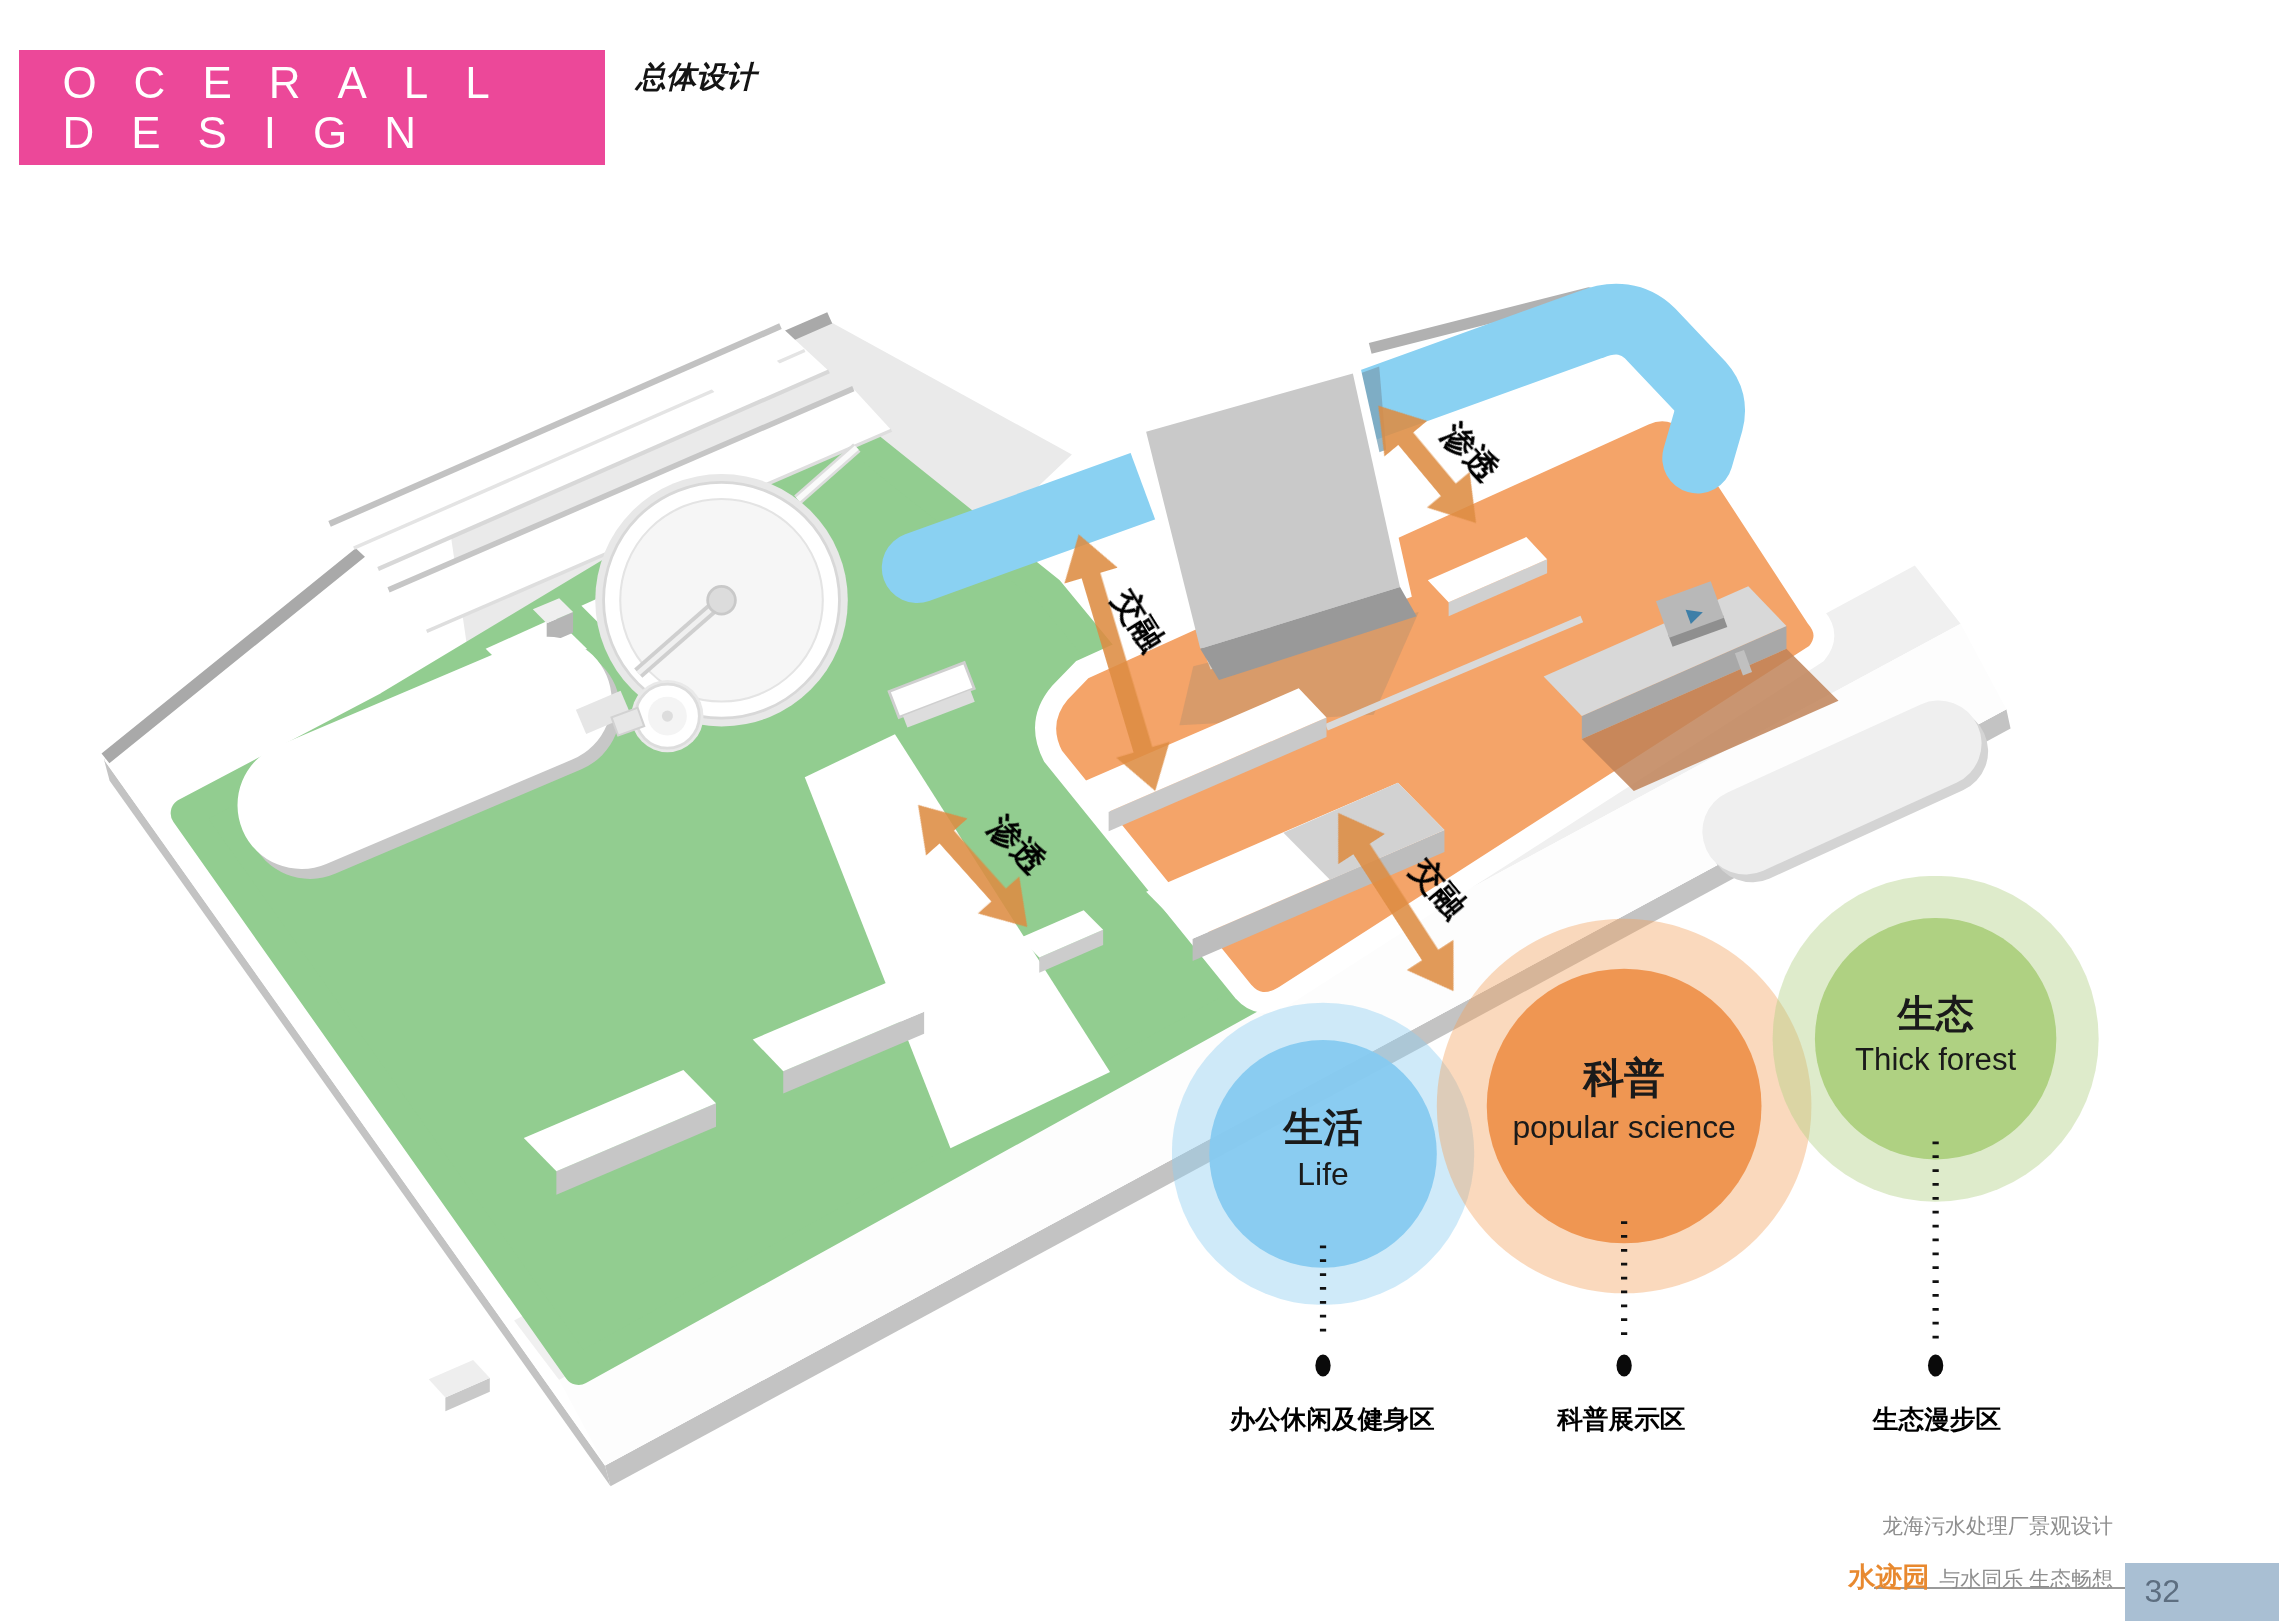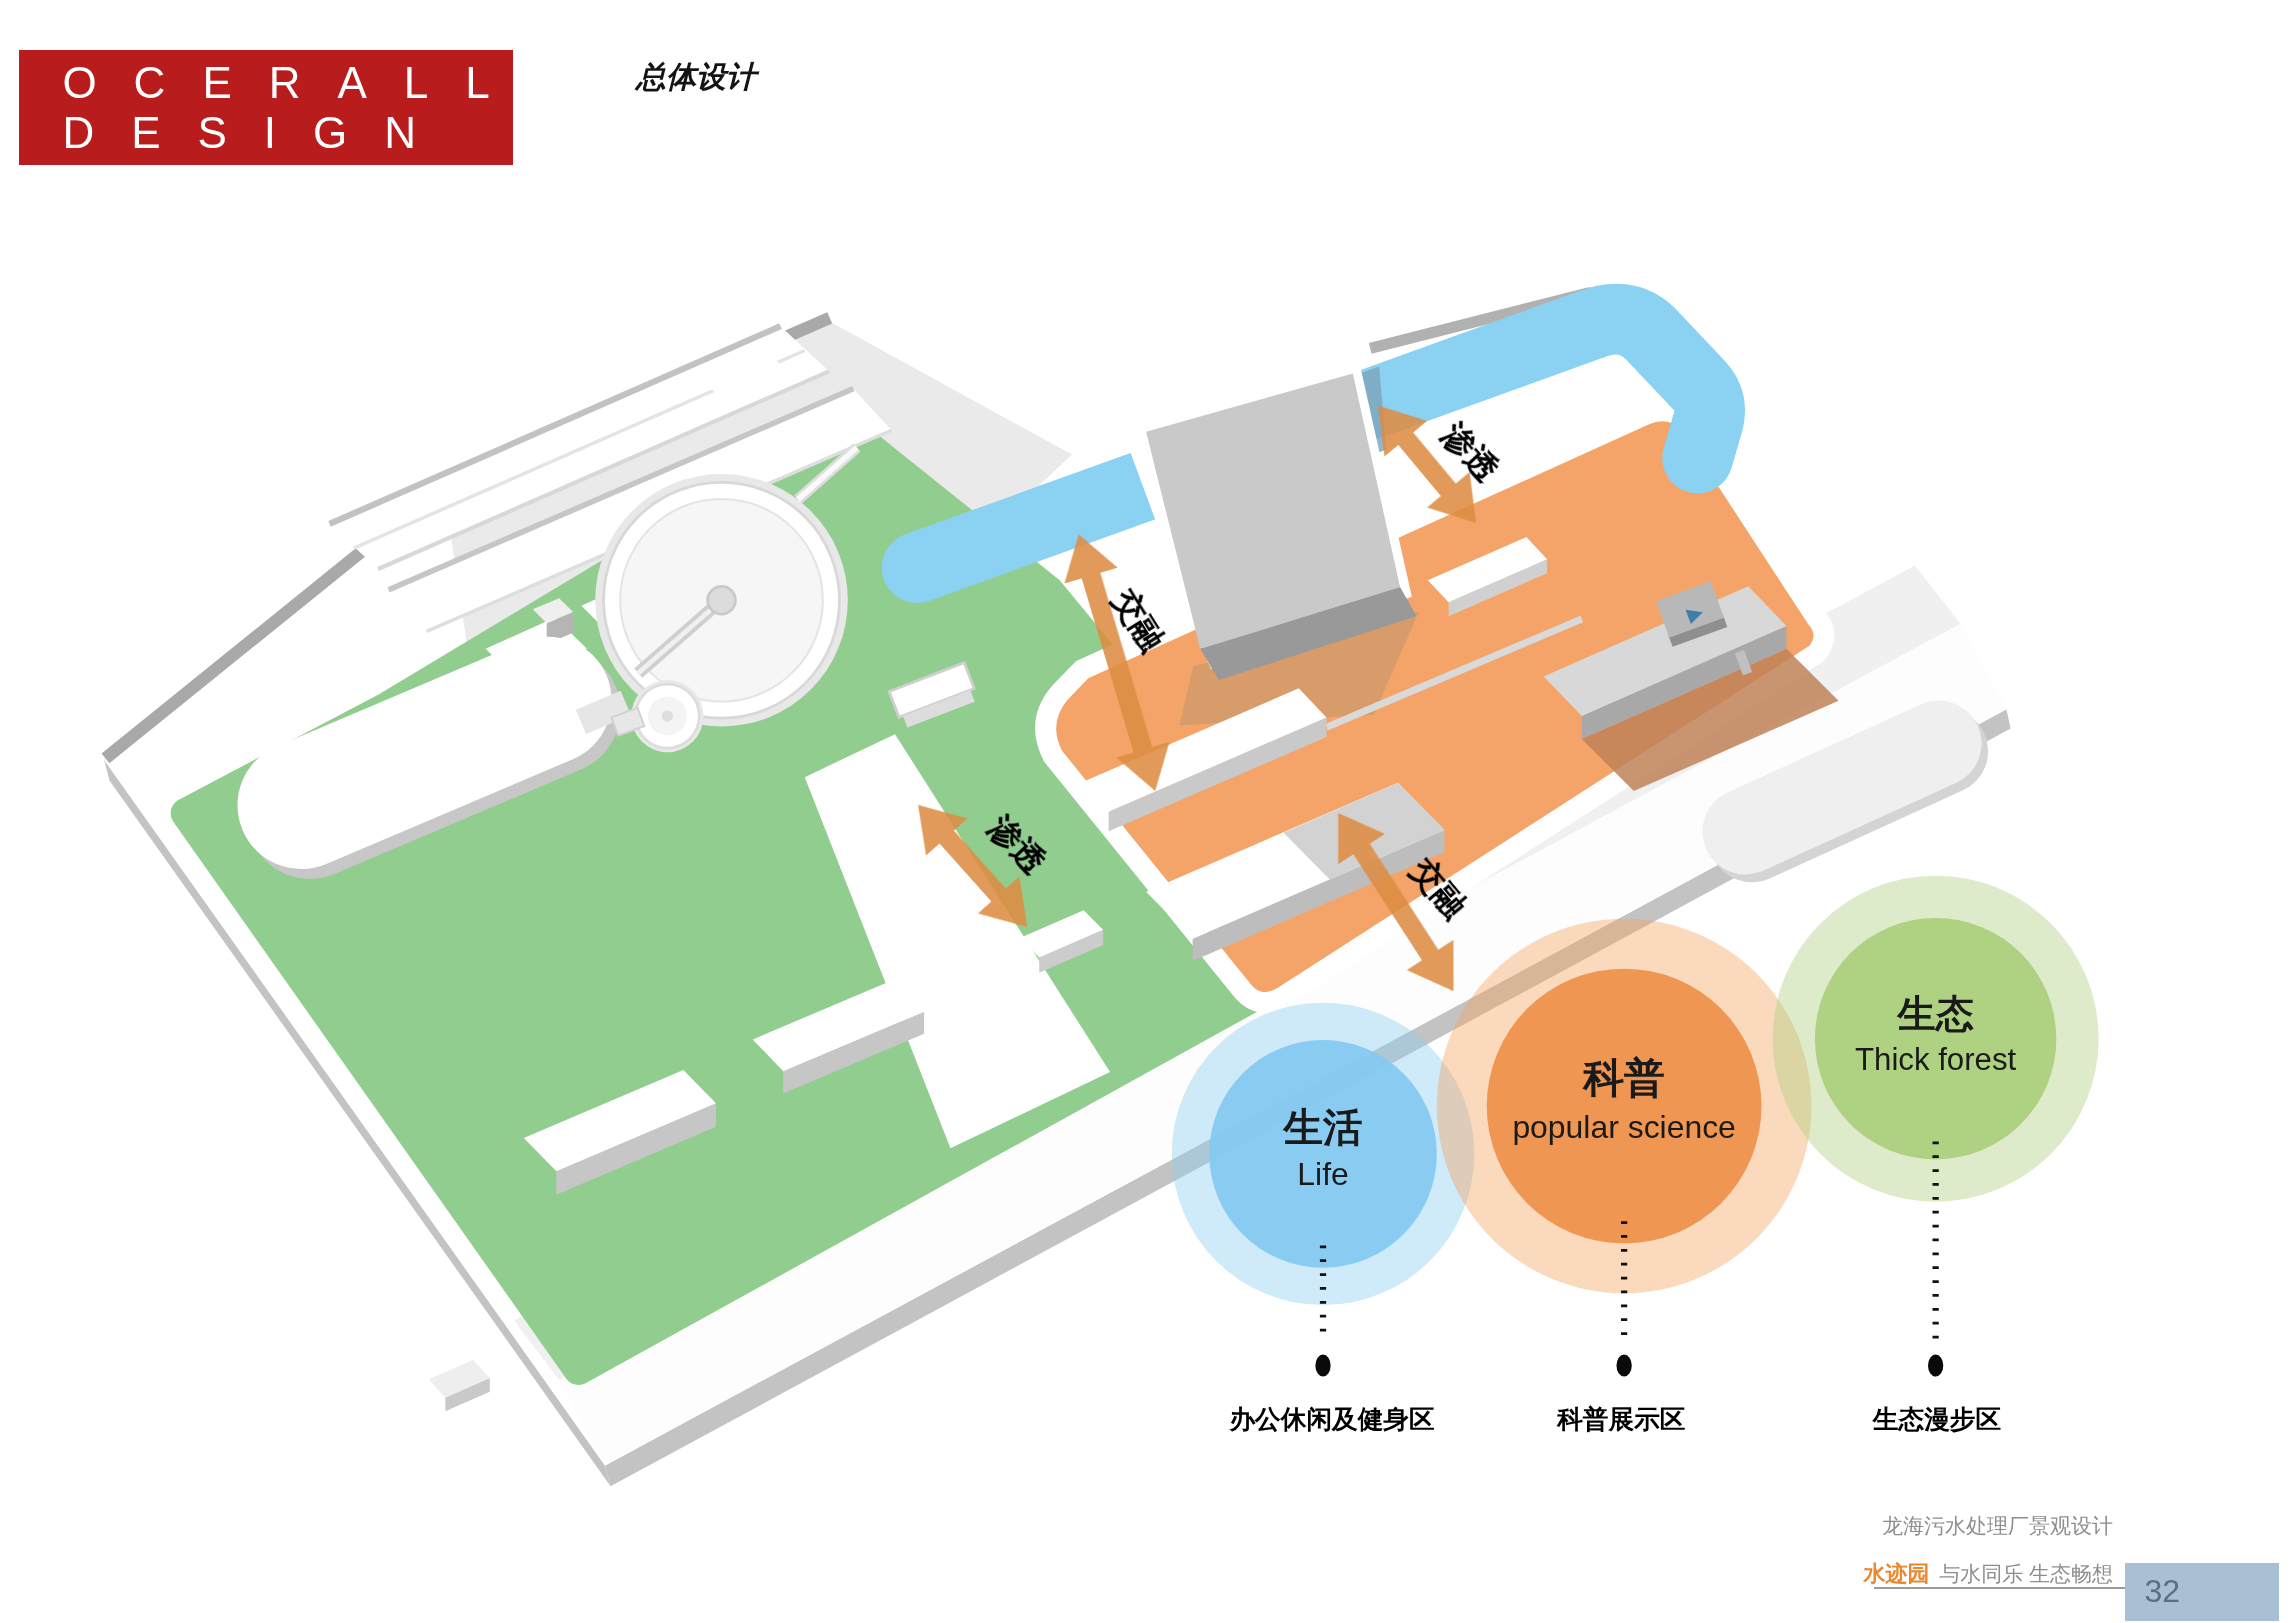--- a/index.html
+++ b/index.html
@@ -5,37 +5,37 @@
   html,body{margin:0;padding:0;background:#ffffff;}
   body{
     position:relative;
     width:2295px;height:1623px;
     font-family:"Liberation Sans","DejaVu Sans",sans-serif;
     overflow:hidden;
   }
   .abs{position:absolute;}
   
   #logo-box{
-    left:19.4px;top:50px;width:494px;height:115px;
-    background:#b91c1c;color:#ffffff;
+    left:19.4px;top:50px;width:586px;height:115px;
+    background:#ec4899;color:#ffffff;
     padding-left:43px;box-sizing:border-box;
   }
   #logo-box .logo-line{
     font-size:44px;line-height:50px;letter-spacing:37px;
     font-weight:400;white-space:nowrap;
   }
   #logo-box .logo-line:first-child{margin-top:8.3px;}
   #title-block{left:636px;top:46px;}
   #title-en{font-size:30px;color:#3f3f3f;letter-spacing:0.7px;white-space:nowrap;}
   #title-cn{font-size:30px;color:#141414;font-weight:600;margin-top:11px;font-style:italic;}
   #title-section{font-size:30px;color:#141414;font-weight:600;margin-top:8.3px;}
   
   #footer-line{left:1874px;top:1587px;width:251px;height:2.1px;background:#9a9a9a;}
   #footer-row1{right:182px;top:1559px;white-space:nowrap;}
-  #footer-row1 .brand{color:#e8892f;font-weight:bold;font-size:22px;}
+  #footer-row1 .brand{color:#e8892f;font-weight:bold;font-size:27px;}
   #footer-row1 .slogan{color:#8e8e8e;font-size:21px;margin-left:9.7px;}
   #footer-row2{right:182px;top:1512px;color:#8e8e8e;font-size:21px;white-space:nowrap;}
   #page-box{left:2125px;top:1563px;width:154px;height:58px;background:#a9bfd3;}
   #page-num{margin-left:19.4px;font-size:32px;color:#5d6e80;line-height:57px;}
   svg{position:absolute;left:0;top:0;}
   text{font-family:"Liberation Sans","DejaVu Sans",sans-serif;}
 </style>
 </head>
 <body>
 

